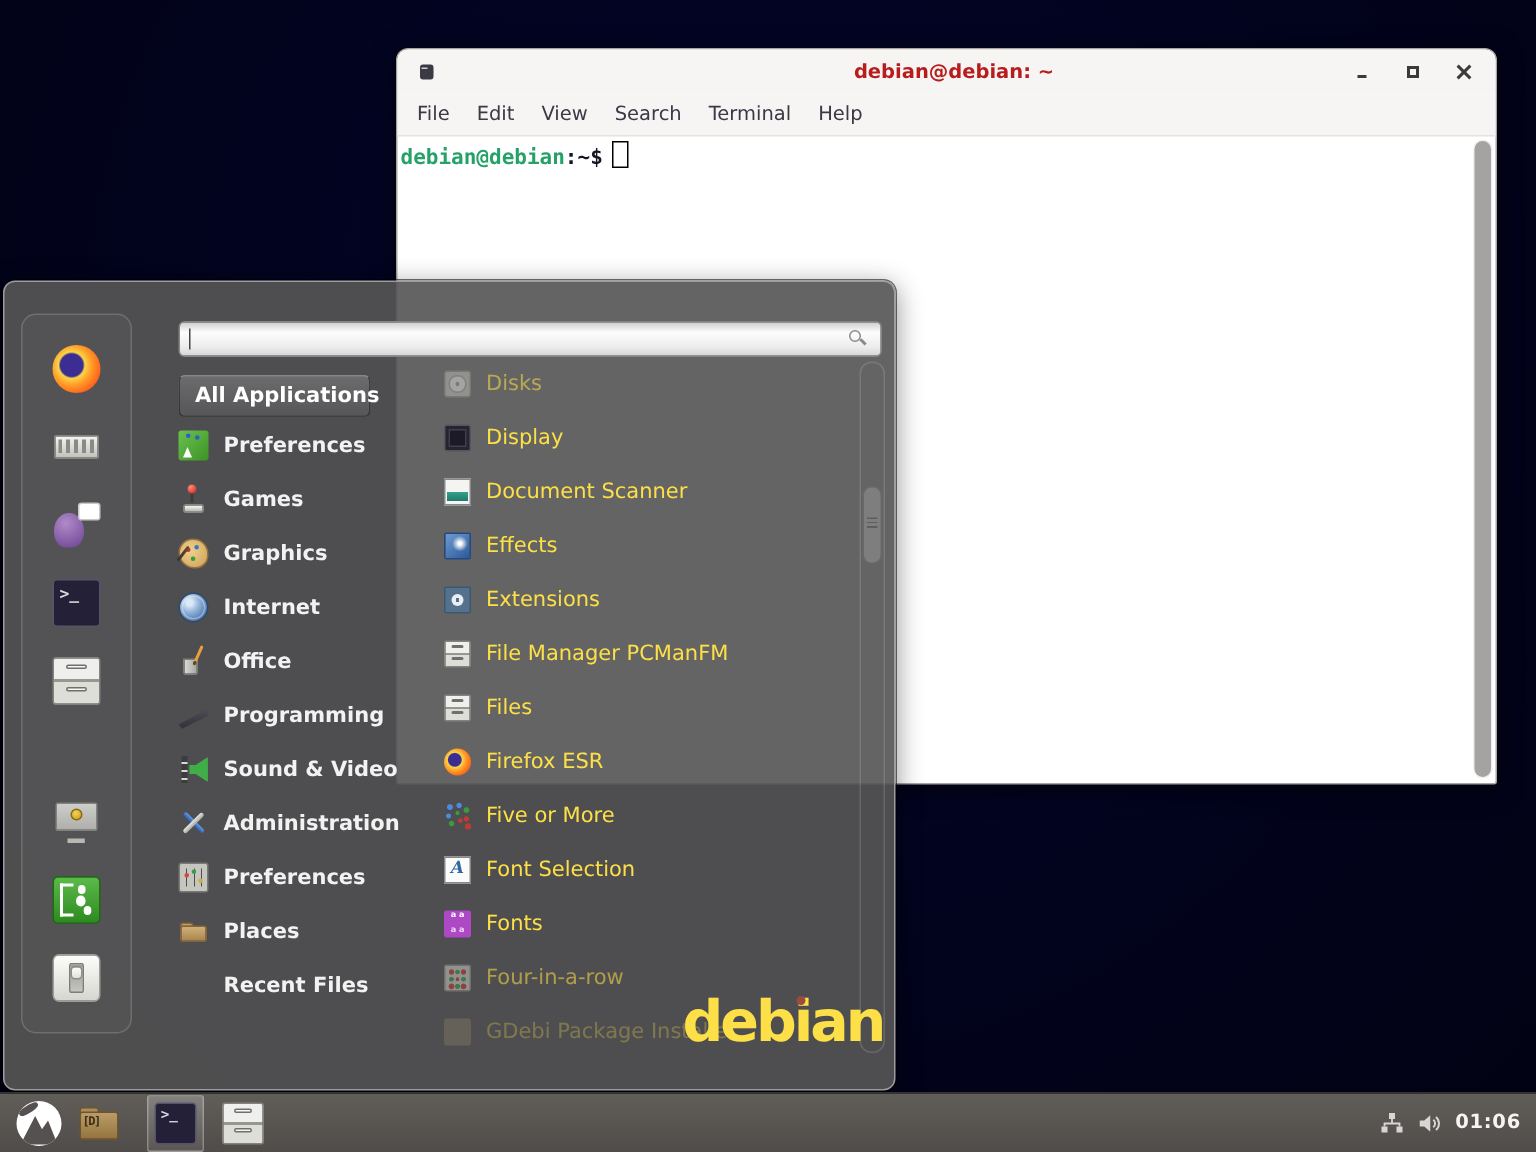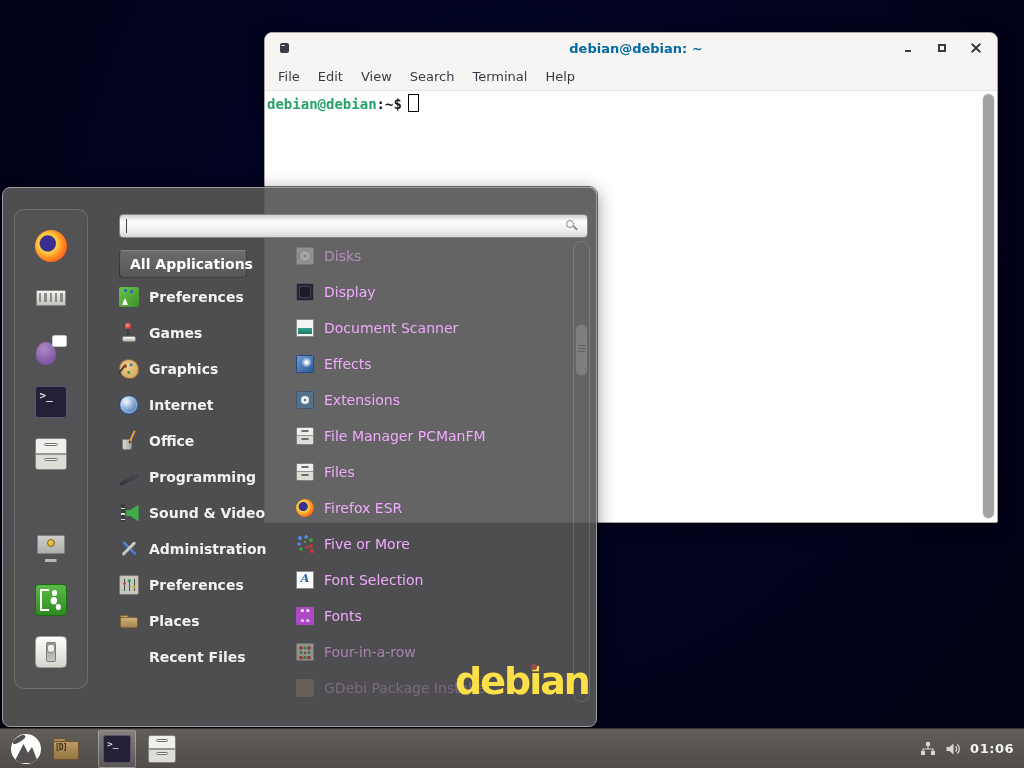--- a/index.html
+++ b/index.html
@@ -114,21 +114,21 @@
   .tb-right{margin-left:auto;display:flex;align-items:center;gap:9px;padding-right:2px;}
   .tb-clock{font:bold 13px "DejaVu Sans",sans-serif;color:#f4f4f2;letter-spacing:.5px;}
   .tray-svg{display:block;}
   
   .terminal{position:absolute;left:264px;top:32px;width:734px;height:491px;z-index:5;
     background:#fff;border:1px solid #a8a49e;border-radius:8px 8px 2px 2px;
     box-shadow:0 3px 16px rgba(0,0,0,.55);box-sizing:border-box;}
   .titlebar{height:30px;background:#f6f5f3;border-radius:7px 7px 0 0;position:relative;display:flex;align-items:center;}
   .win-icon{position:absolute;left:15px;top:10px;width:9px;height:10px;background:#3a3a44;border-radius:2px;}
   .win-icon::before{content:"";position:absolute;left:1px;top:2px;width:4px;height:1px;background:#cfd3d8;}
-  .win-title{position:absolute;left:0;right:0;text-align:center;font:bold 13px "DejaVu Sans",sans-serif;color:#0369a1;margin-left:10px;}
+  .win-title{position:absolute;left:0;right:0;text-align:center;font:bold 13px "DejaVu Sans",sans-serif;color:#b91c1c;margin-left:10px;}
   .controls{position:absolute;right:16px;top:0;bottom:0;display:flex;align-items:center;gap:24px;}
   .wc{width:10px;height:10px;position:relative;display:inline-block;cursor:default;}
   .wc-min::before{content:"";position:absolute;left:2px;right:2px;bottom:1px;height:2px;background:#3a3a3a;}
   .wc-max::before{content:"";position:absolute;inset:1px;border:2px solid #3a3a3a;}
   .wc-close::before{content:"";position:absolute;left:4px;top:-1px;bottom:-1px;width:2px;background:#3a3a3a;transform:rotate(45deg);}
   .wc-close::after{content:"";position:absolute;left:4px;top:-1px;bottom:-1px;width:2px;background:#3a3a3a;transform:rotate(-45deg);}
   .menubar{height:27px;background:#f6f5f3;display:flex;align-items:center;padding-left:4px;border-bottom:1px solid #e6e3df;}
   .menubar span{padding:0 9px;font:13px "DejaVu Sans",sans-serif;color:#3d3846;}
   .term-body{position:relative;height:calc(100% - 59px);padding:3px 2px;box-sizing:border-box;
     font:bold 14px "DejaVu Sans Mono","Liberation Mono",monospace;}
@@ -149,21 +149,21 @@
   .fav-col{position:absolute;left:11px;top:21px;width:74px;height:480px;border:1px solid rgba(255,255,255,.16);
     border-radius:10px;background:rgba(255,255,255,.03);display:flex;flex-direction:column;align-items:center;padding-top:20px;box-sizing:border-box;}
   .fav-item{width:32px;height:32px;margin-bottom:20px;}
   .fav-item.gap{margin-top:42px;}
   .cat-col{position:absolute;left:116px;top:62px;width:152px;font-weight:bold;}
   .all-apps-btn{height:28px;width:128px;margin-bottom:1px;display:flex;align-items:center;padding-left:10px;box-sizing:border-box;
     background:linear-gradient(rgba(255,255,255,.17),rgba(255,255,255,.05));border:1px solid rgba(0,0,0,.4);
     border-top-color:rgba(255,255,255,.28);border-radius:4px;color:#fff;font-size:14px;}
   .cat-row{height:36px;display:flex;align-items:center;gap:10px;color:#f2f2f2;font-size:14px;}
   .app-col{position:absolute;left:293px;top:50px;width:268px;}
-  .app-row{height:36px;display:flex;align-items:center;gap:10px;color:#f0abfc;font-size:14px;}
+  .app-row{height:36px;display:flex;align-items:center;gap:10px;color:#fde047;font-size:14px;}
   .app-row.dim1{opacity:.55;}
   .app-row.dim2{opacity:.28;}
   .scroll-track{position:absolute;left:570px;top:53px;width:15px;height:459px;border:1px solid rgba(255,255,255,.14);border-radius:8px;}
   .scroll-thumb{position:absolute;left:1px;width:11px;top:82px;height:50px;background:#7e7e7e;border:1px solid #696969;border-radius:6px;}
   .scroll-thumb::before{content:"";position:absolute;left:2px;right:2px;top:20px;height:9px;
     background:repeating-linear-gradient(#5e5e5e 0 1px,transparent 1px 3px);}
   .watermark{position:absolute;left:452px;top:471px;font:bold 38px "DejaVu Sans",sans-serif;color:#fde047;letter-spacing:-2px;}
   .wm-dot{position:absolute;left:76px;top:5px;width:6px;height:6px;border-radius:50%;background:#9a4a40;}
   .lbl{white-space:nowrap;}
 </style>

